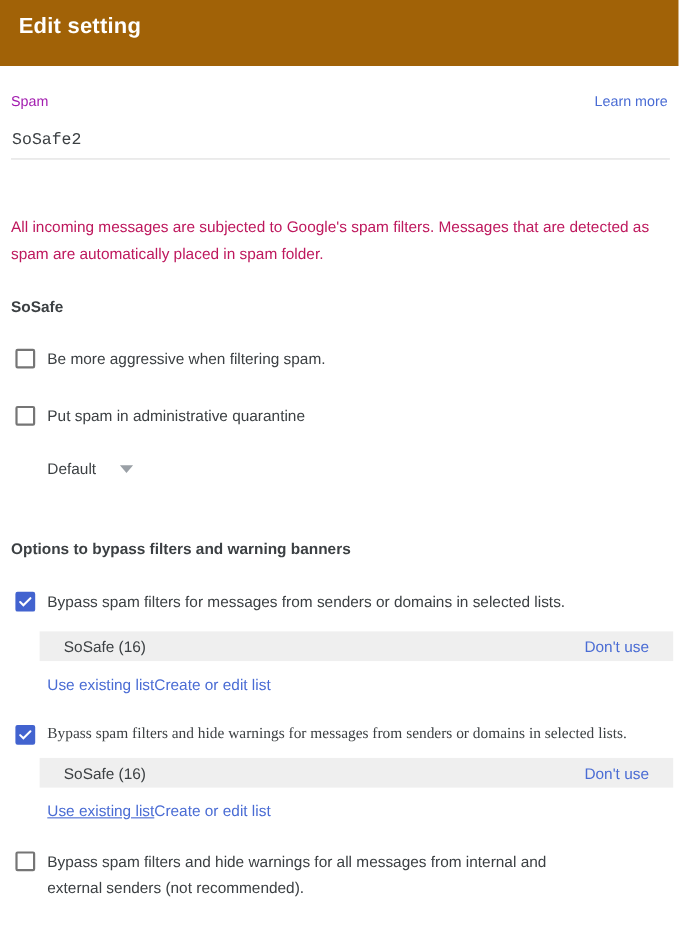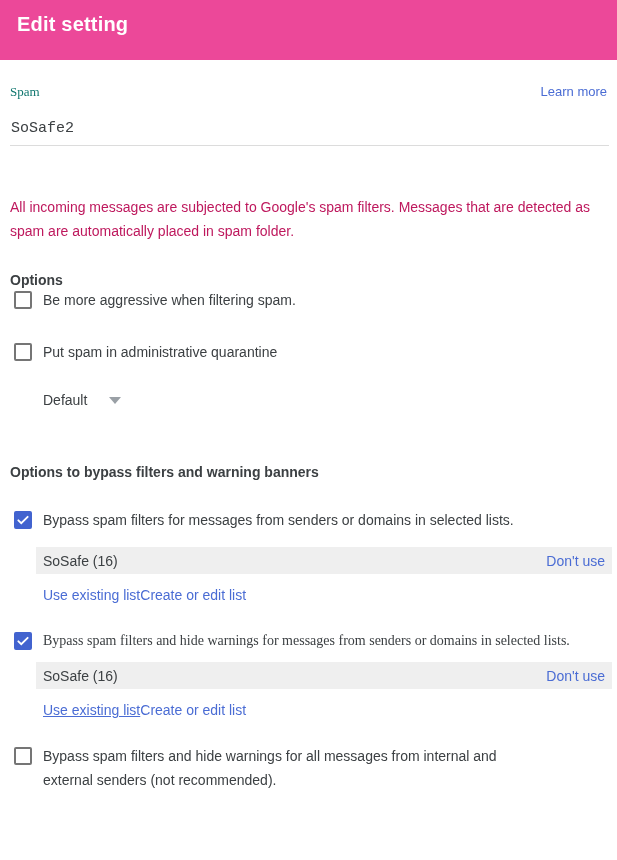--- a/index.html
+++ b/index.html
@@ -7,42 +7,42 @@
   body {
     width: 617px; height: 860px;
     font-family: "Liberation Sans", sans-serif;
     color: #3c4043;
     overflow: hidden;
   }
   .dialog { width: 617px; height: 860px; background: #fff; }
 
   .header {
     height: 60px;
-    background: #ec4899;
+    background: #a16207;
     display: flex;
     align-items: center;
     padding: 0 17px 12px 17px;
   }
   .header-title {
     color: #ffffff;
     font-size: 20px;
     font-weight: bold;
     letter-spacing: 0.2px;
   }
 
   .content { padding: 0 10px; }
 
   .setting-head {
     margin-top: 24px;
     display: flex;
     justify-content: space-between;
     align-items: baseline;
     font-size: 13px;
   }
-  .setting-label { color: #0f766e; font-family: Liberation Serif, serif; }
+  .setting-label { color: #a21caf; }
   .link {
     color: #4a6cd4;
     text-decoration: none;
     cursor: pointer;
   }
   .link.underlined { text-decoration: underline; }
 
   .name-input {
     display: block;
     width: 599px;
@@ -71,21 +71,21 @@
     color: #3c4043;
     line-height: 16px;
   }
   .heading-options { margin-top: 29px; }
   .heading-bypass  { margin-top: 55px; }
 
   .checkbox-row {
     display: flex;
     align-items: flex-start;
   }
-  .cb-1 { }
+  .cb-1 { margin-top: 27px; }
   .cb-2 { margin-top: 28px; }
   .cb-3 { margin-top: 25px; }
   .cb-4 { margin-top: 28px; }
   .cb-5 { margin-top: 26px; font-family: Liberation Serif, serif; }
   .cb-6 { margin-top: 26px; }
 
   .checkbox {
     flex: none;
     width: 18px; height: 18px;
     margin-left: 4px;
@@ -132,21 +132,21 @@
   }
 
   .list-row {
     margin-left: 26px;
     width: 576px;
     height: 27px;
     background: #efefef;
     display: flex;
     align-items: center;
     justify-content: space-between;
-    padding: 0 7px;
+    padding: 0 22px;
     font-size: 14px;
   }
   .list-row-1 { margin-top: 15px; }
   .list-row-2 { margin-top: 9px; }
   .list-name { color: #3c4043; }
 
   .links-row {
     margin-left: 33px;
     margin-top: 13px;
     display: flex;
@@ -167,21 +167,21 @@
 
     <div class="setting-head">
       <span class="setting-label">Spam</span>
       <a class="link">Learn more</a>
     </div>
 
     <input class="name-input" type="text" value="SoSafe2" style="">
 
     <p class="description">All incoming messages are subjected to Google's spam filters. Messages that are detected as spam are automatically placed in spam folder.</p>
 
-    <div class="section-heading heading-options">Options</div>
+    <div class="section-heading heading-options">SoSafe</div>
 
     <div class="checkbox-row cb-1">
       <span class="checkbox">
         
       </span>
       <span class="checkbox-label">Be more aggressive when filtering spam.</span>
     </div>
 
     <div class="checkbox-row cb-2">
       <span class="checkbox">

